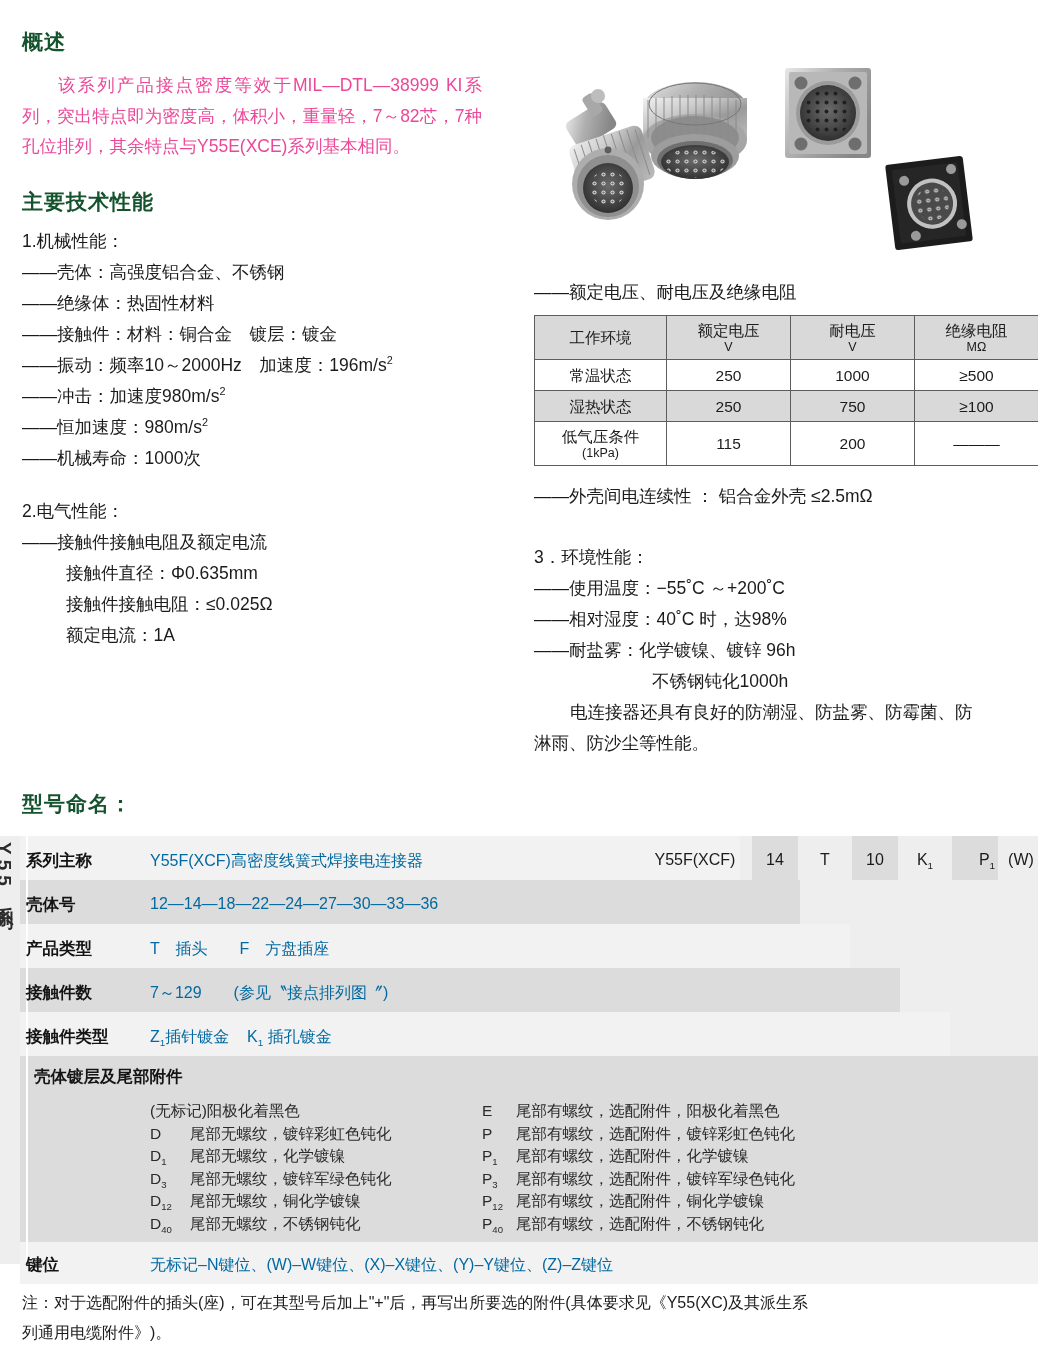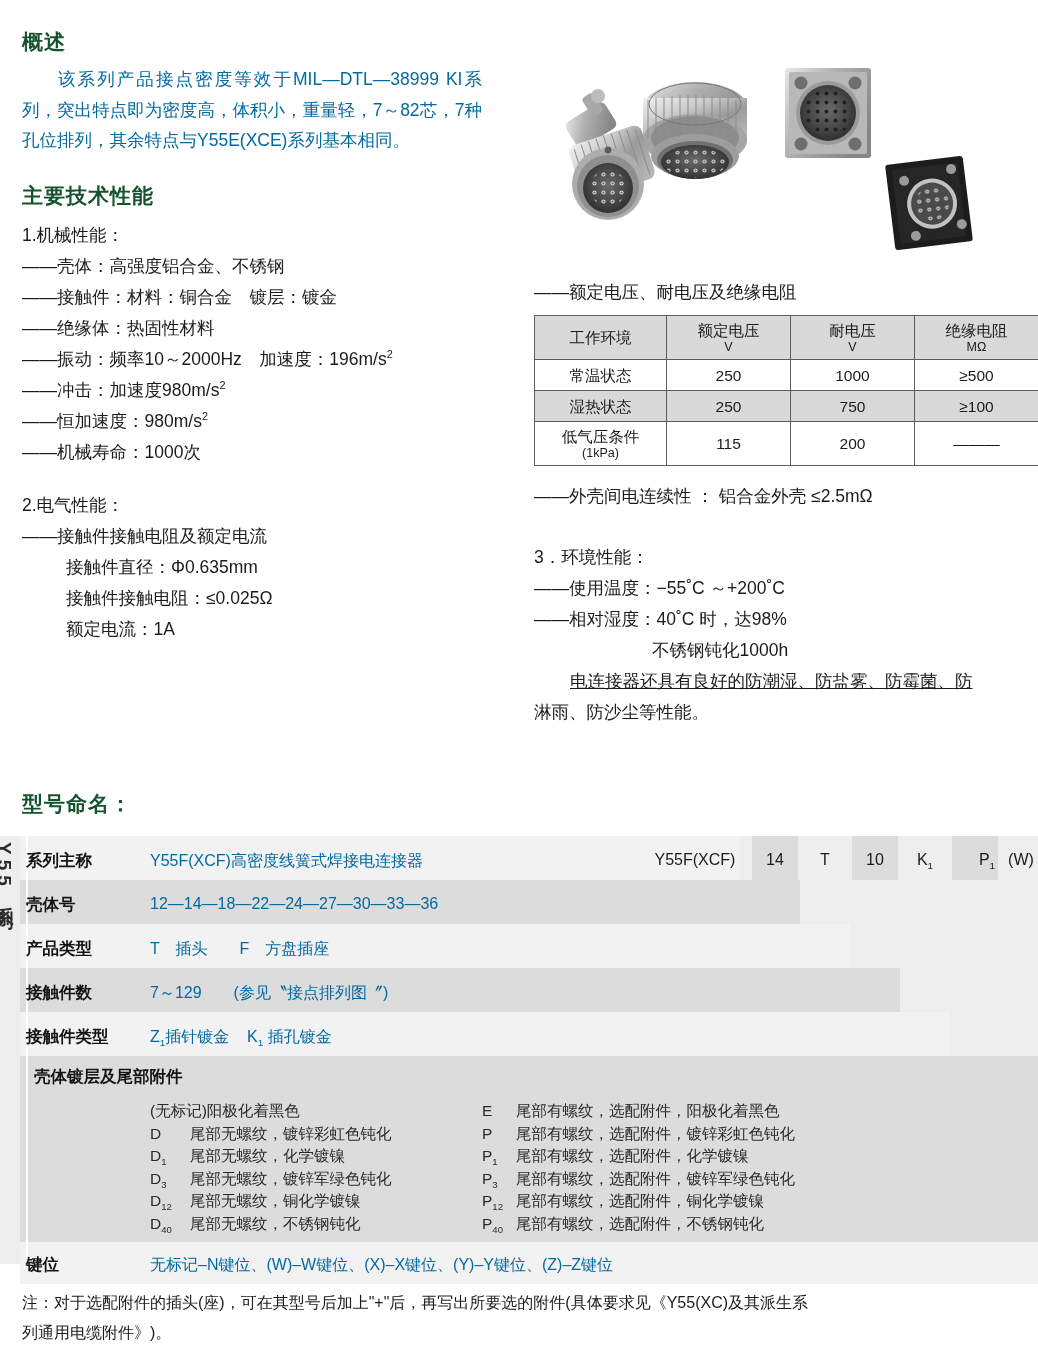--- a/index.html
+++ b/index.html
@@ -17,22 +17,22 @@
   .h2{
     font-size:21px;font-weight:bold;letter-spacing:1px;color:#14532d;
   }
   .body-line{font-size:17.5px;line-height:31px;color:#1b1b1b;white-space:nowrap;}
   sup{font-size:.62em;vertical-align:super;line-height:0;}
   sub{font-size:.62em;vertical-align:sub;line-height:0;}
 
   
   .left-col{position:absolute;left:22px;top:28px;width:500px;}
   .para{
-    font-size:17.5px;line-height:30.5px;text-indent:36px;color:#0369a1;
-    margin-top:8px;width:460px;text-align:justify;
+    font-size:17.5px;line-height:30.5px;text-indent:36px;color:#ec4899;
+    margin-top:14px;width:460px;text-align:justify;
   }
   .sec-title{margin-top:26px;}
   .list{margin-top:6px;}
   .list .body-line{padding-left:0px;}
   .indent1{padding-left:44px !important;}
 
   
   .right-col{position:absolute;left:534px;top:277px;width:504px;}
 
   
@@ -228,22 +228,22 @@
   <div class="left-col">
 
     <div class="h2">概述</div>
     <div class="para">该系列产品接点密度等效于MIL—DTL—38999 KI系列，突出特点即为密度高，体积小，重量轻，7～82芯，7种孔位排列，其余特点与Y55E(XCE)系列基本相同。</div>
 
     <div class="h2 sec-title">主要技术性能</div>
 
     <div class="list">
       <div class="body-line" style="margin-top:10px;">1.机械性能：</div>
       <div class="body-line">——壳体：高强度铝合金、不锈钢</div>
+      <div class="body-line">——绝缘体：热固性材料</div>
       <div class="body-line">——接触件：材料：铜合金　镀层：镀金</div>
-      <div class="body-line">——绝缘体：热固性材料</div>
       <div class="body-line"><span>——振动：频率10～2000Hz　加速度：196m</span><span>/s</span><sup>2</sup></div>
       <div class="body-line"><span>——冲击：加速度980m</span><span>/s</span><sup>2</sup></div>
       <div class="body-line"><span>——恒加速度：980m</span><span>/s</span><sup>2</sup></div>
       <div class="body-line">——机械寿命：1000次</div>
     </div>
 
     <div class="list">
       <div class="body-line" style="margin-top:22px;">2.电气性能：</div>
       <div class="body-line">——接触件接触电阻及额定电流</div>
       <div class="body-line indent1">接触件直径：Φ0.635mm</div>
@@ -290,22 +290,23 @@
         </tr>
       </tbody>
     </table>
 
     <div class="body-line" style="margin-top:15px;">——外壳间电连续性 ： 铝合金外壳 ≤2.5mΩ</div>
 
     <div class="list">
       <div class="body-line" style="margin-top:30px;">3．环境性能：</div>
       <div class="body-line">——使用温度：−55˚C ～+200˚C</div>
       <div class="body-line">——相对湿度：40˚C 时，达98%</div>
+      <div class="body-line">——耐盐雾：化学镀镍、镀锌 96h</div>
       <div class="body-line" style="padding-left:118px;">不锈钢钝化1000h</div>
-      <div class="body-line" style="text-indent:36px;text-decoration:underline;">电连接器还具有良好的防潮湿、防盐雾、防霉菌、防</div>
+      <div class="body-line" style="text-indent:36px;">电连接器还具有良好的防潮湿、防盐雾、防霉菌、防</div>
       <div class="body-line">淋雨、防沙尘等性能。</div>
     </div>
   </div>
 
   <div class="h2 naming-title">型号命名：</div>
 
   <div class="name-block"></div>
 
   <div class="rowlight" style="left:20px;top:836px;width:720px;height:44px;"></div>
 

